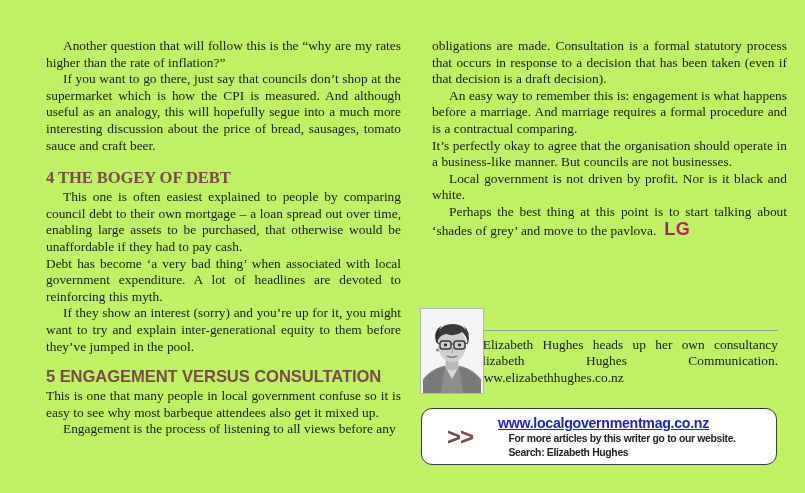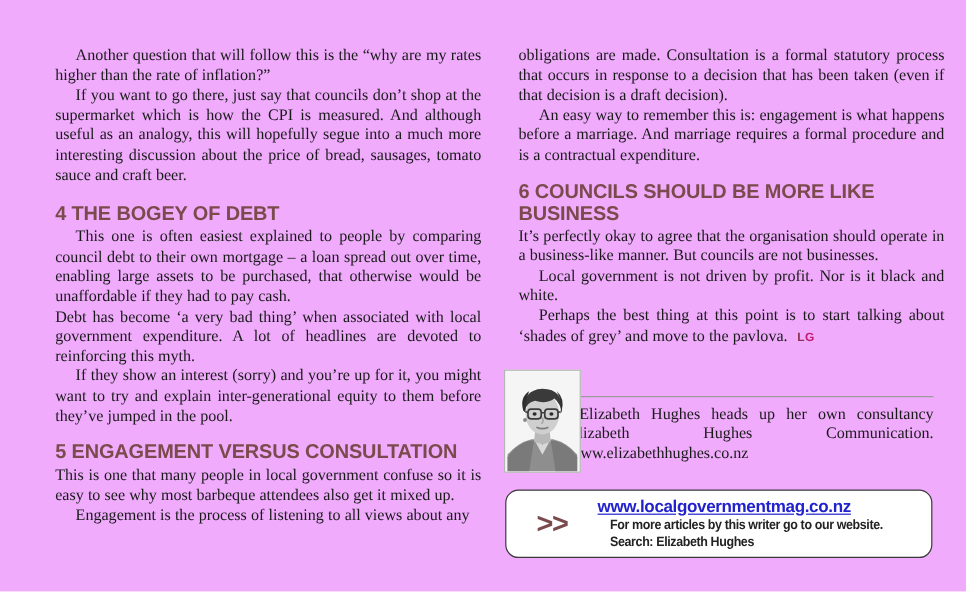--- a/index.html
+++ b/index.html
@@ -11,21 +11,21 @@
     width: 805px;
     height: 493px;
     position: relative;
     overflow: hidden;
     font-family: "Liberation Serif", "DejaVu Serif", serif;
     color: #1a1a1a;
   }
   .page {
     position: absolute;
     inset: 0;
-    background: #f0abfc;
+    background: #bef264;
   }
   .col {
     position: absolute;
     top: 38px;
     width: 355px;
   }
   .col-left  { left: 46px; }
   .col-right { left: 432px; }
 
   p.body {
@@ -42,26 +42,26 @@
   h2.section {
     margin: 13px 0 2px 0;
     font-family: "Liberation Sans", "DejaVu Sans", sans-serif;
     font-weight: bold;
     font-size: 16.6px;
     line-height: 18px;
     letter-spacing: -0.1px;
     color: #7b4a4c;
     text-transform: uppercase;
   }
-  h2.section.first { margin-top: 15px; }
+  h2.section.first { margin-top: 15px; font-family: Liberation Serif, serif; }
 
   .lg-mark {
     font-family: "Liberation Sans", "DejaVu Sans", sans-serif;
     font-weight: bold;
-    font-size: 10px;
+    font-size: 18px;
     letter-spacing: 0.4px;
     white-space: nowrap;
     padding-left: 8px;
   }
   .lg-l { color: #8d2f52; }
   .lg-g { color: #c2186e; }
 
   
   .bio {
     position: absolute;
@@ -166,30 +166,29 @@
     <p class="body">This one is often easiest explained to people by comparing council debt to their own mortgage – a loan spread out over time, enabling large assets to be purchased, that otherwise would be unaffordable if they had to pay cash.</p>
 
     <p class="body noindent">Debt has become ‘a very bad thing’ when associated with local government expenditure. A lot of headlines are devoted to reinforcing this myth.</p>
 
     <p class="body">If they show an interest (sorry) and you’re up for it, you might want to try and explain inter-generational equity to them before they’ve jumped in the pool.</p>
 
     <h2 class="section">5 ENGAGEMENT VERSUS CONSULTATION</h2>
 
     <p class="body noindent">This is one that many people in local government confuse so it is easy to see why most barbeque attendees also get it mixed up.</p>
 
-    <p class="body">Engagement is the process of listening to all views about any</p>
+    <p class="body">Engagement is the process of listening to all views before any</p>
   </div>
 
   <div class="col col-right">
 
     <p class="body noindent">obligations are made. Consultation is a formal statutory process that occurs in response to a decision that has been taken (even if that decision is a draft decision).</p>
 
-    <p class="body">An easy way to remember this is: engagement is what happens before a marriage. And marriage requires a formal procedure and is a contractual expenditure.</p>
-
-    <h2 class="section">6 COUNCILS SHOULD BE MORE LIKE BUSINESS</h2>
+    <p class="body">An easy way to remember this is: engagement is what happens before a marriage. And marriage requires a formal procedure and is a contractual comparing.</p>
+
 
     <p class="body noindent">It’s perfectly okay to agree that the organisation should operate in a business-like manner. But councils are not businesses.</p>
 
     <p class="body">Local government is not driven by profit. Nor is it black and white.</p>
 
     <p class="body"><span>Perhaps the best thing at this point is to start talking about ‘shades of grey’ and move to the pavlova.</span><span class="lg-mark"><span class="lg-l">L</span><span class="lg-g">G</span></span></p>
   </div>
 
   <div class="bio">
 

